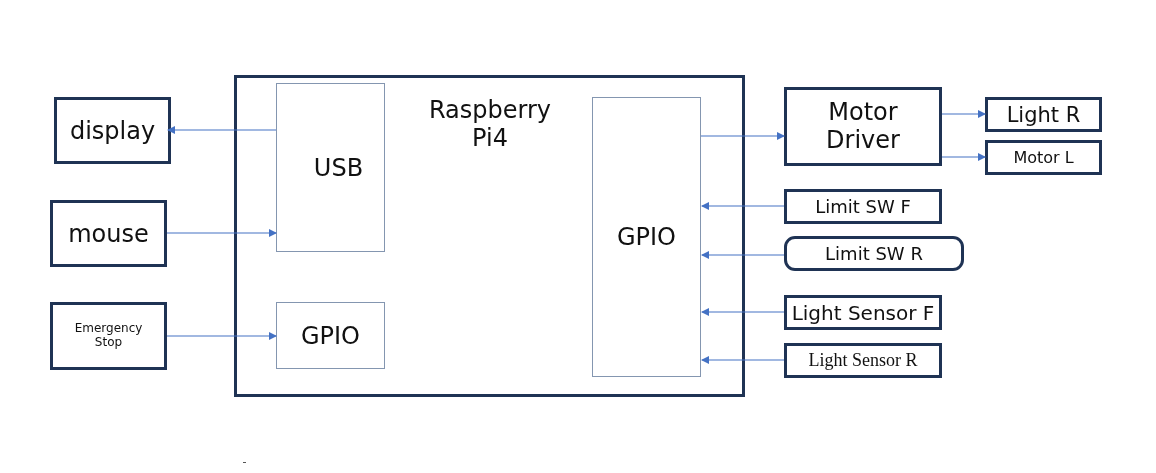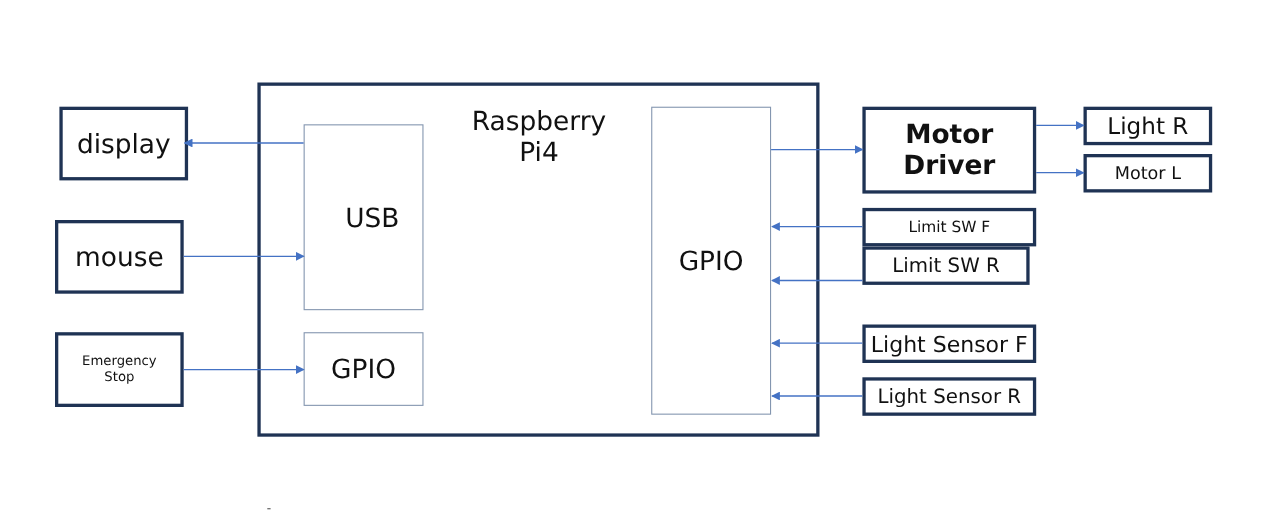--- a/index.html
+++ b/index.html
@@ -14,61 +14,61 @@
 </style>
 </head>
 <body>
 
 <div class="box outer" style="left:234px; top:75px; width:511px; height:322px;"></div>
 <div class="box" style="left:400px; top:92px; width:180px; height:66px; background:transparent; font-size:24px;">
   <span class="lbl">Raspberry
 Pi4</span>
 </div>
 
-<div class="box inner" style="left:276px; top:113px; width:109px; height:169px; font-size:24px;padding-left:16px;">
+<div class="box inner" style="left:276px; top:83px; width:109px; height:169px; font-size:24px;padding-left:16px;">
   <span>USB</span>
 </div>
 <div class="box inner" style="left:276px; top:302px; width:109px; height:67px; font-size:24px;">
   <span>GPIO</span>
 </div>
 <div class="box inner" style="left:592px; top:97px; width:109px; height:280px; font-size:24px;">
   <span>GPIO</span>
 </div>
 
 <div class="box ext" style="left:54px; top:97px; width:117px; height:67px; font-size:24px;">
   <span>display</span>
 </div>
 <div class="box ext" style="left:50px; top:200px; width:117px; height:67px; font-size:24px;">
   <span>mouse</span>
 </div>
 <div class="box ext" style="left:50px; top:302px; width:117px; height:68px; font-size:12px;">
   <span class="lbl">Emergency
 Stop</span>
 </div>
 
-<div class="box ext" style="left:784px; top:97px; width:158px; height:79px; font-size:24px;font-weight:bold;">
+<div class="box ext" style="left:784px; top:87px; width:158px; height:79px; font-size:24px;">
   <span class="lbl">Motor
 Driver</span>
 </div>
 <div class="box ext" style="left:985px; top:97px; width:117px; height:35px; font-size:21px;">
   <span>Light R</span>
 </div>
 <div class="box ext" style="left:985px; top:140px; width:117px; height:35px; font-size:16px;">
   <span>Motor L</span>
 </div>
-<div class="box ext" style="left:784px; top:189px; width:158px; height:35px; font-size:14px;text-align:right;">
+<div class="box ext" style="left:784px; top:189px; width:158px; height:35px; font-size:18px;text-align:right;">
   <span>Limit SW F</span>
 </div>
-<div class="box ext" style="left:784px; top:224px; width:152px; height:35px; font-size:18px;">
+<div class="box ext" style="left:784px; top:236px; width:180px; height:35px; font-size:18px;border-radius:11px;">
   <span>Limit SW R</span>
 </div>
 <div class="box ext" style="left:784px; top:295px; width:158px; height:35px; font-size:20px;">
   <span>Light Sensor F</span>
 </div>
-<div class="box ext" style="left:784px; top:343px; width:158px; height:35px; font-size:18px;">
+<div class="box ext" style="left:784px; top:343px; width:158px; height:35px; font-size:18px;font-family:Liberation Serif, serif;">
   <span>Light Sensor R</span>
 </div>
 
 <svg class="wires" width="1156" height="473">
   <defs>
     <marker id="ah" markerWidth="8" markerHeight="8" refX="7" refY="4" orient="auto" markerUnits="userSpaceOnUse">
       <path d="M0,0 L8,4 L0,8 Z" fill="#4472c4"></path>
     </marker>
   </defs>
   <line x1="276" y1="130" x2="168" y2="130" stroke="#4472c4" stroke-width="1.2" marker-end="url(#ah)"></line>

